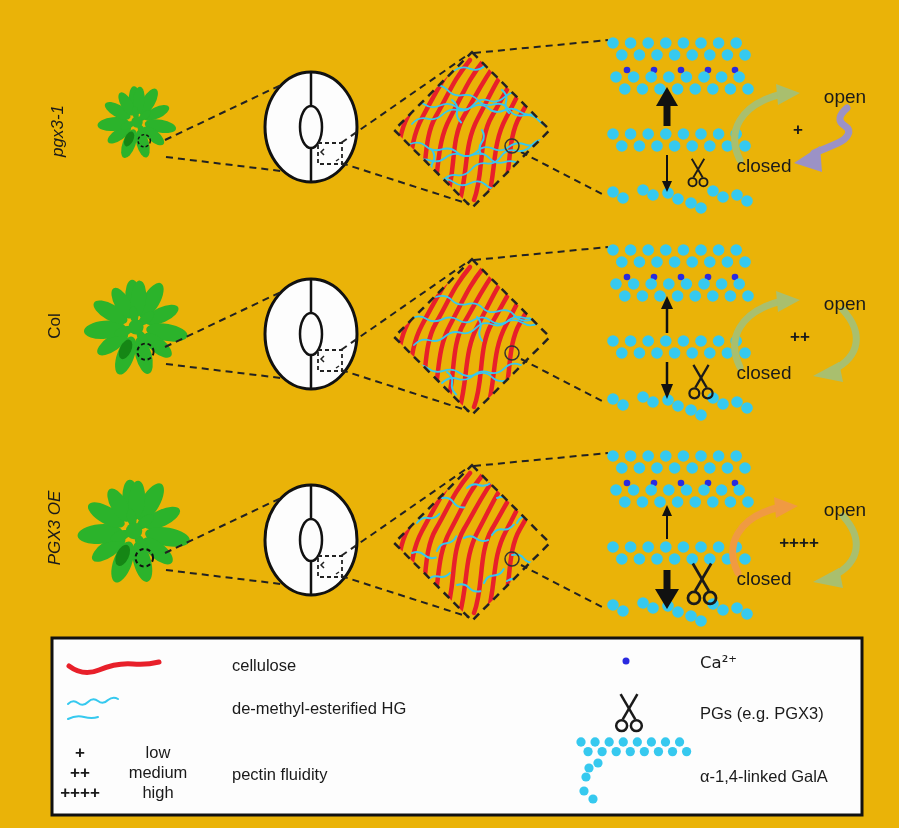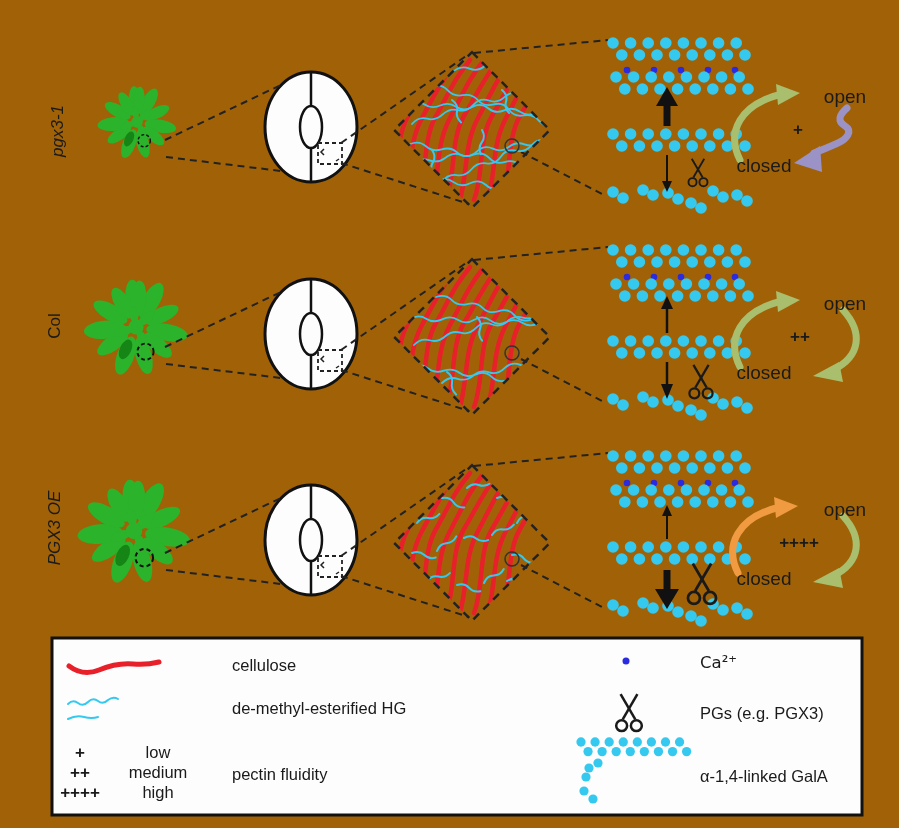--- a/index.html
+++ b/index.html
@@ -1,16 +1,16 @@
 <!DOCTYPE html>
 <html><head>
 <meta charset="utf-8">
 <style>
   html,body{margin:0;padding:0;background:#fbfbfb;}
-  #figure{position:relative;width:899px;height:828px;background:#a16207;overflow:hidden;
+  #figure{position:relative;width:899px;height:828px;background:#eab308;overflow:hidden;
           font-family:"Liberation Sans",sans-serif;}
   svg text{fill:#1a1a1a;}
   .rowlabel{font-size:17px;}
   .ital{font-style:italic;}
   .cycletext{font-size:19px;}
   .plus{font-size:17px;font-weight:bold;}
   .legtext{font-size:16.5px;}
   .dejavu{font-family:"DejaVu Sans",sans-serif;}
 </style>
 </head>

